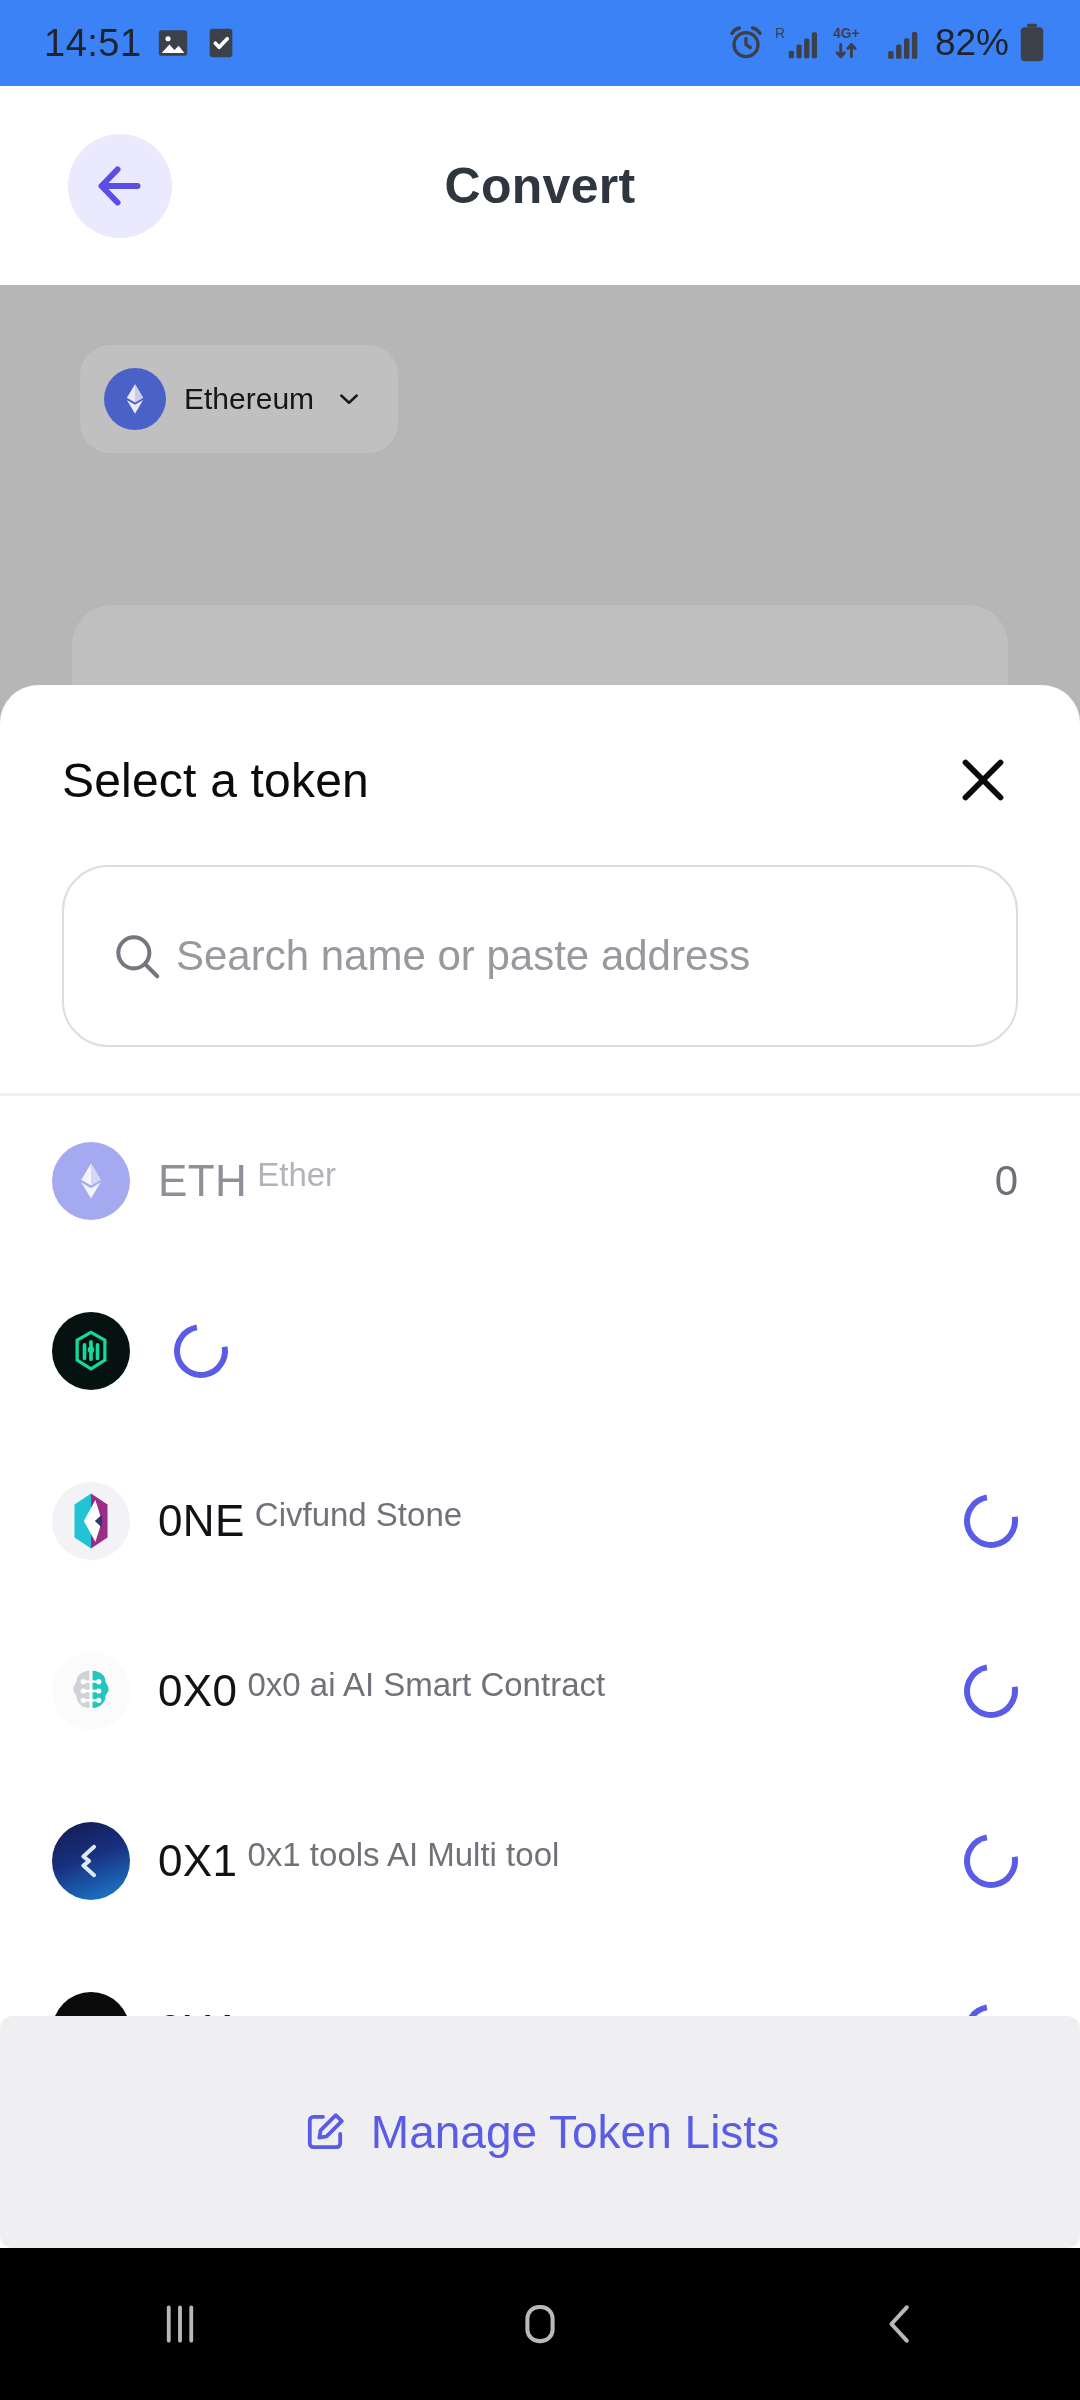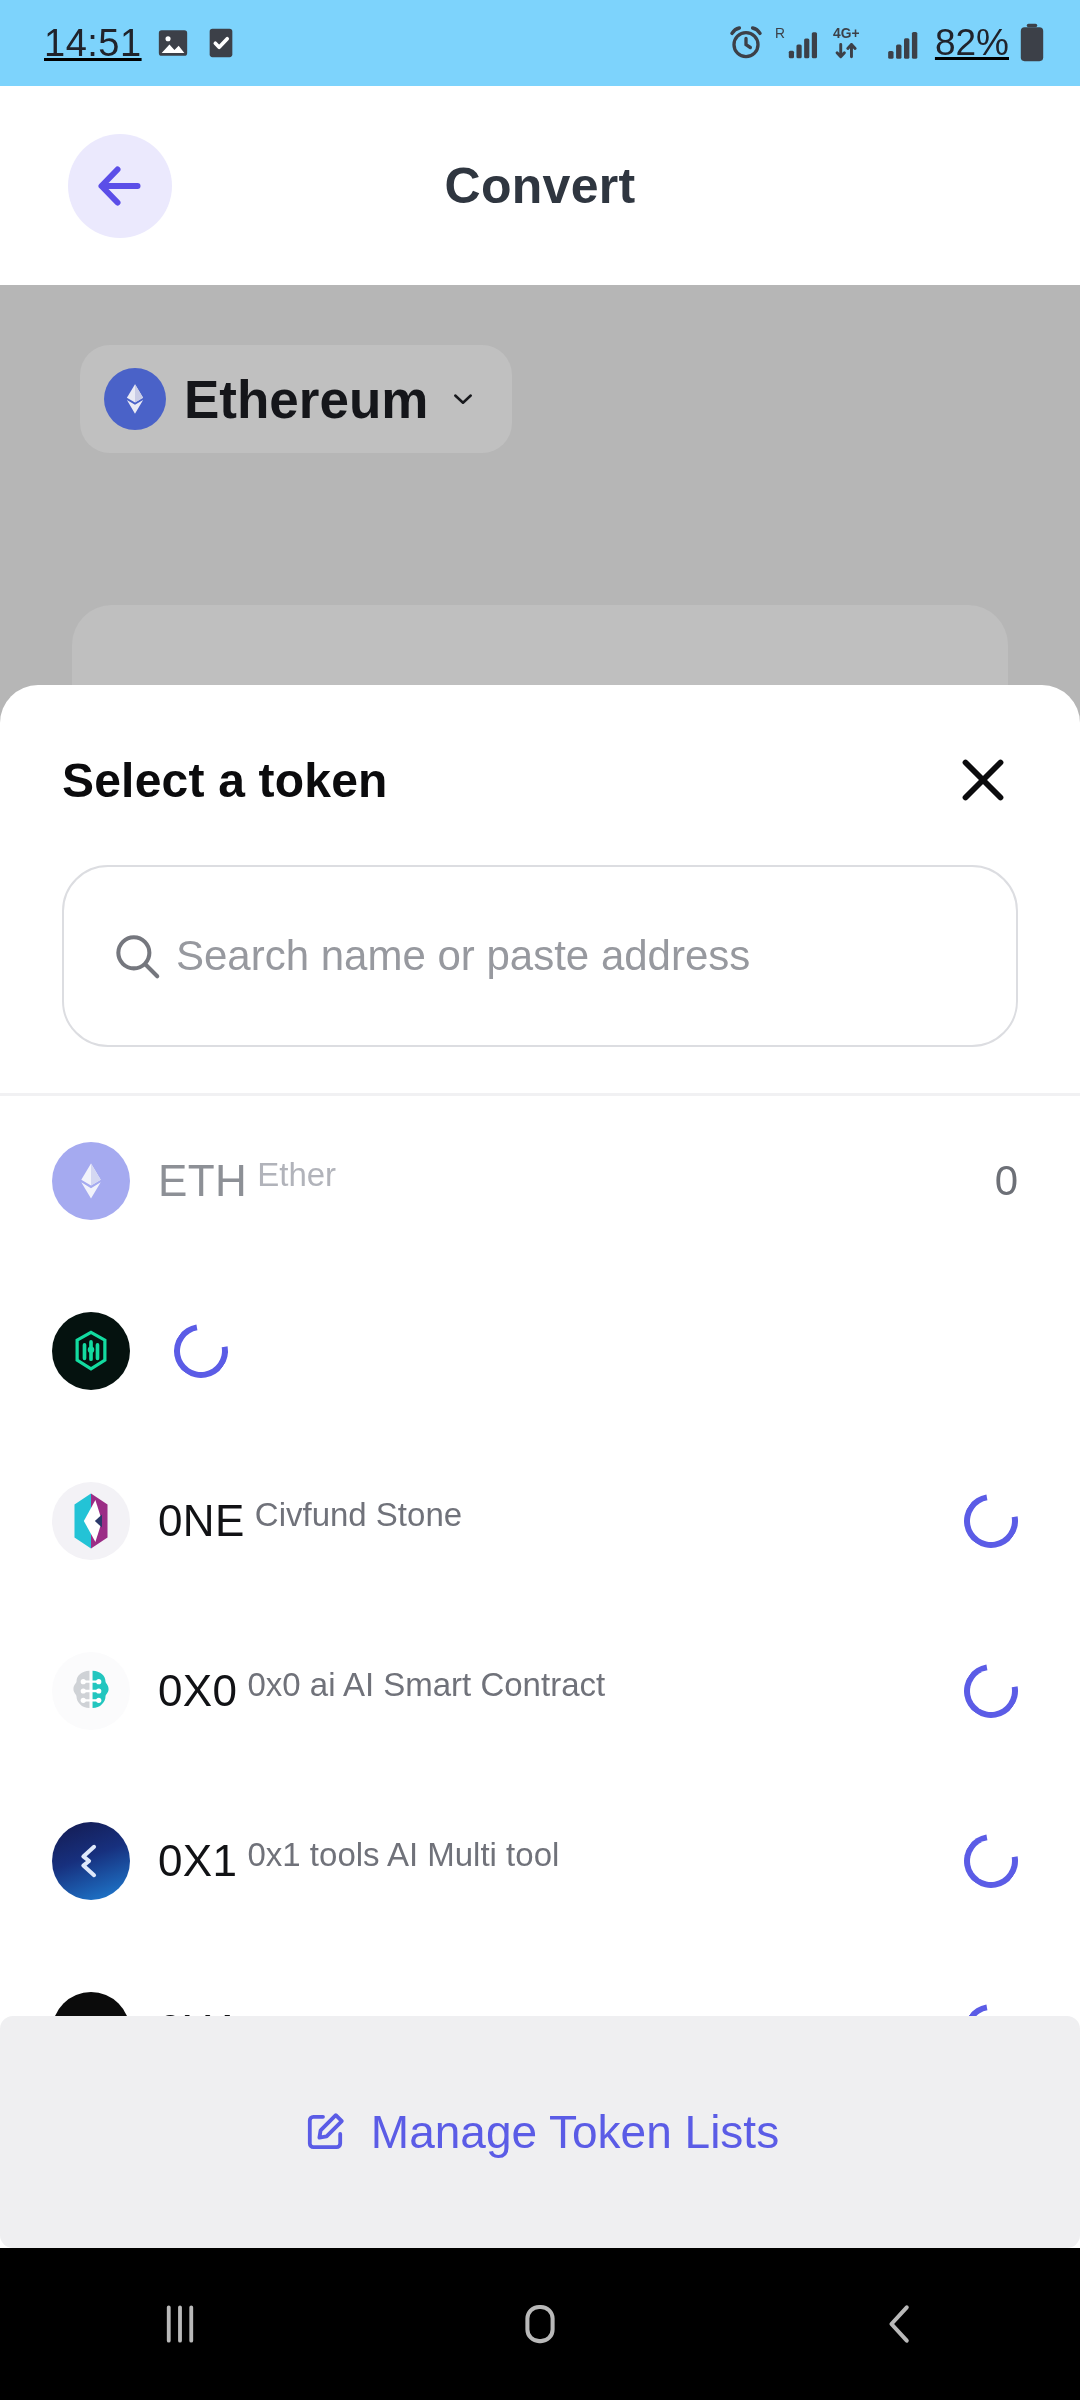--- a/index.html
+++ b/index.html
@@ -7,25 +7,24 @@
     width: 1080px; height: 2400px;
     background: #ffffff;
     font-family: "Liberation Sans", sans-serif;
     overflow: hidden;
   }
   #screen { position: relative; width: 1080px; height: 2400px; background: #fff; }
 
   
   .statusbar {
     position: absolute; top: 0; left: 0; width: 1080px; height: 86px;
-    background: #7dd3fc;
+    background: #3b82f6;
     display: flex; align-items: center; justify-content: space-between;
     padding: 0 34px 0 44px;
     z-index: 40;
-    text-decoration: underline;
   }
   .sb-left { display: flex; align-items: center; gap: 14px; }
   .sb-time { font-size: 38px; color: #20232b; letter-spacing: .5px; font-weight: 400; }
   .sb-right { display: flex; align-items: center; gap: 9px; }
   .ic { display: inline-block; }
   .ic svg { display: block; }
   .sb-batt-text { font-size: 37px; color: #20232b; margin-left: 3px; }
 
   
   .appbar {
@@ -56,21 +55,21 @@
   .chain-chip {
     height: 108px; border-radius: 30px; background: #c0c0c0;
     display: flex; align-items: center; gap: 18px;
     padding: 0 34px 0 24px;
   }
   .chain-logo {
     width: 62px; height: 62px; border-radius: 31px;
     background: #4a62c8;
     display: flex; align-items: center; justify-content: center;
   }
-  .chain-name { font-size: 53px; color: #15161a; font-weight: 700; }
+  .chain-name { font-size: 30px; color: #15161a; font-weight: 400; }
   .chev { margin-left: 2px; }
   .addr-chip {
     height: 108px; border-radius: 30px;
     background: #bcbcbc; border: 2px solid #c5c5c5;
     display: flex; align-items: center; padding: 0 36px;
   }
   .addr-text { font-size: 42px; color: #16171b; }
   .behind-card {
     position: absolute; left: 72px; right: 72px; top: 320px; height: 420px;
     background: #bfbfbf; border-radius: 40px;
@@ -86,21 +85,21 @@
     position: absolute; left: 0; top: 685px; width: 1080px; height: 1563px;
     background: #ffffff;
     border-radius: 38px 38px 0 0;
     z-index: 20; overflow: hidden;
     display: flex; flex-direction: column;
   }
   .sheet-head {
     display: flex; align-items: center; justify-content: space-between;
     padding: 60px 62px 0 62px;
   }
-  .sheet-title { font-size: 48px; font-weight: 700; color: #0b0b0d; letter-spacing: .2px; }
+  .sheet-title { font-size: 48px; font-weight: 400; color: #0b0b0d; letter-spacing: .2px; }
   .close-btn { width: 70px; height: 70px; display: flex; align-items: center; justify-content: center; }
 
   .search-wrap { padding: 50px 62px 46px 62px; }
   .search-box {
     height: 182px; border: 2px solid #dcdde1; border-radius: 46px;
     background: #fff; display: flex; align-items: center; gap: 12px;
     padding: 0 46px;
   }
   .search-ph { font-size: 42px; color: #97999f; }
 

